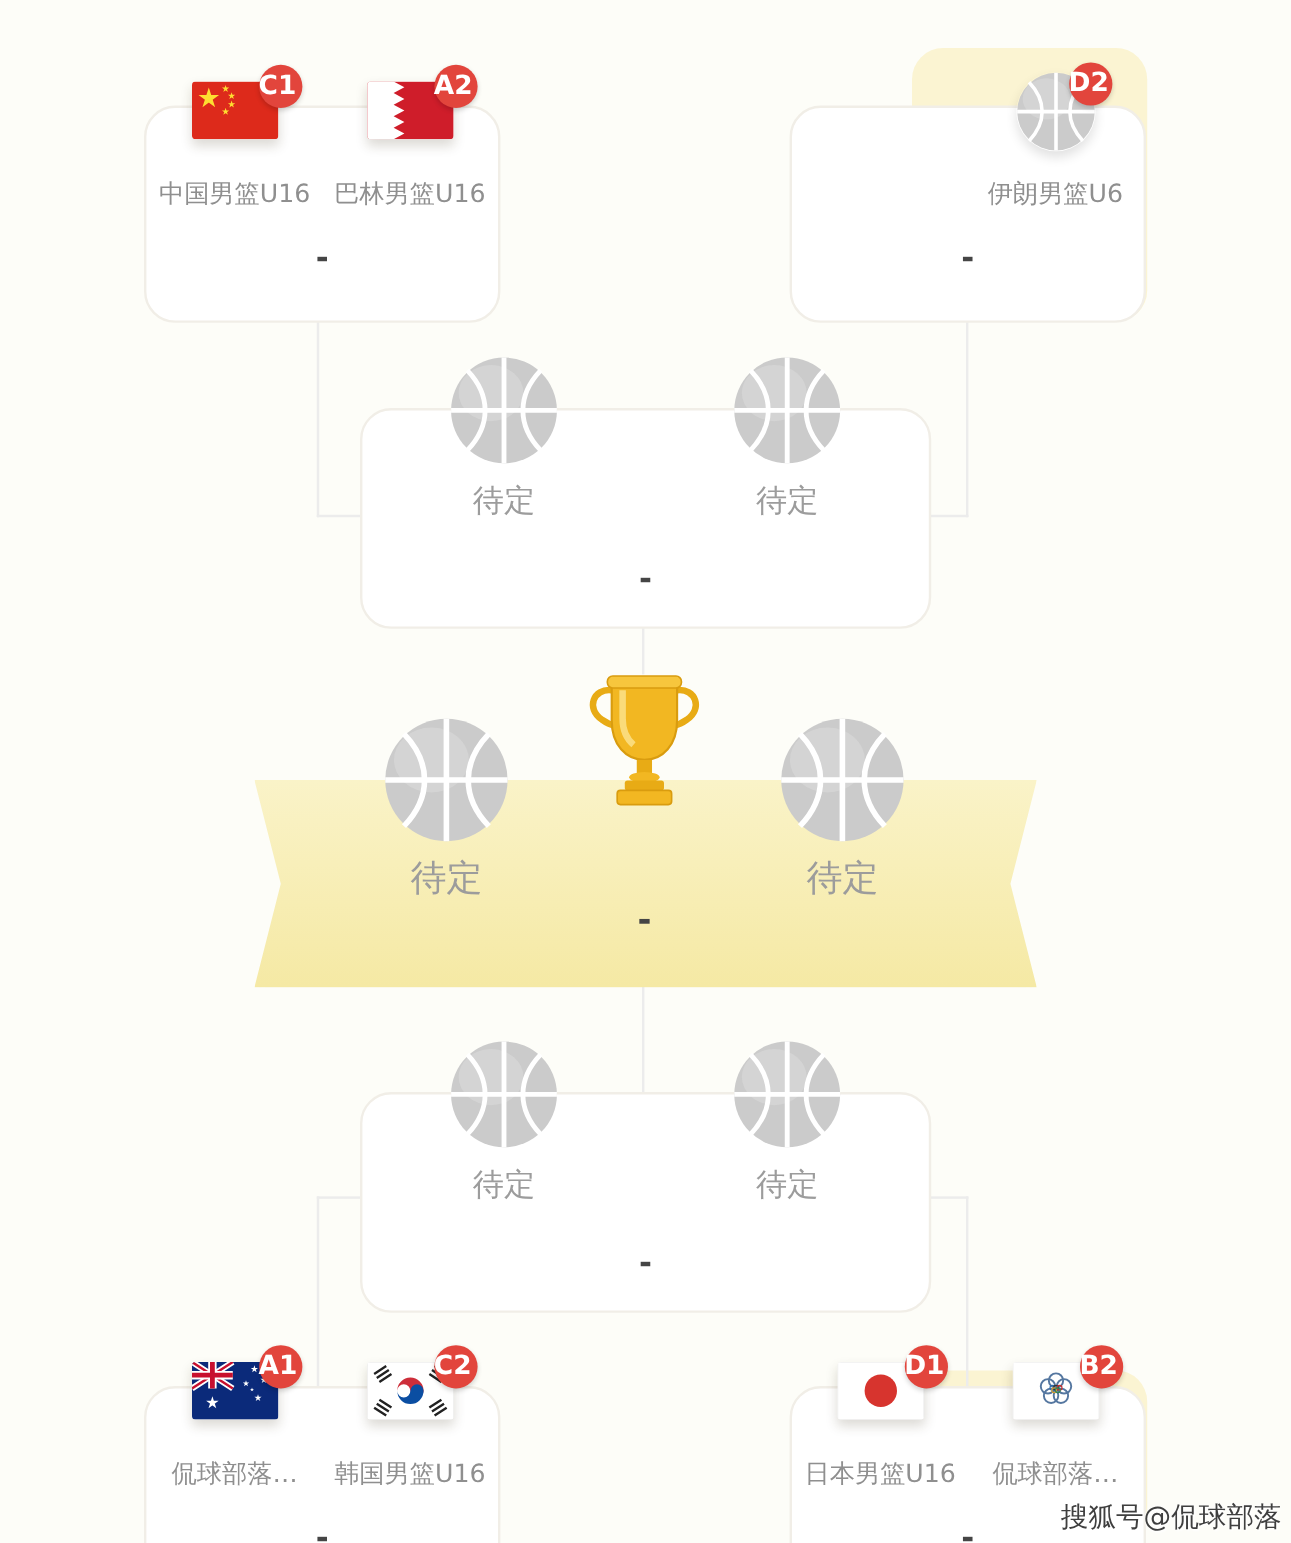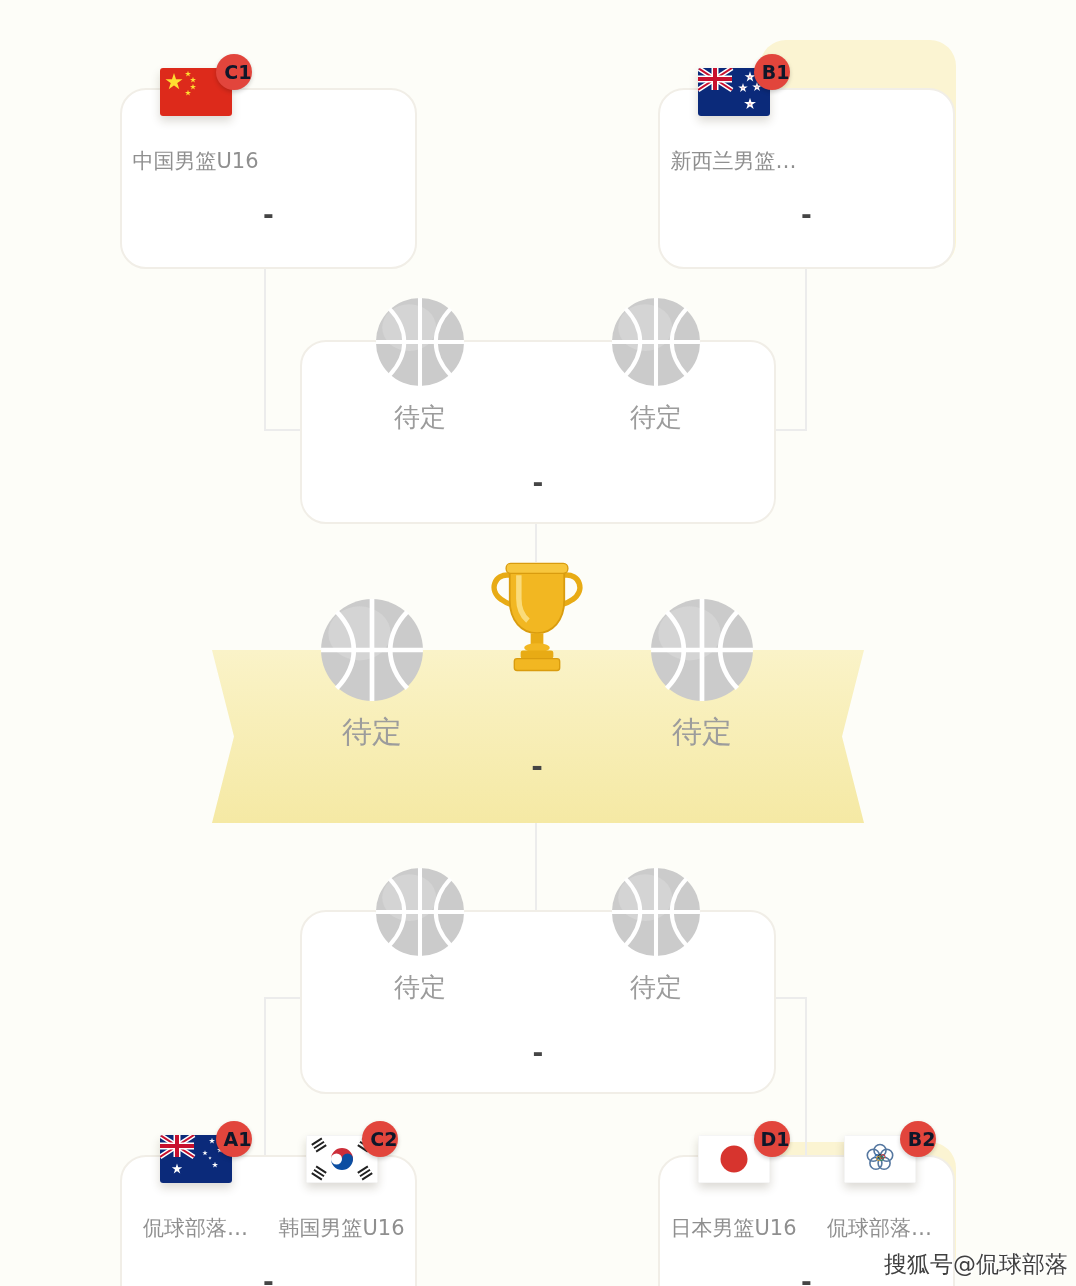--- a/index.html
+++ b/index.html
@@ -10,22 +10,22 @@
   .card{position:absolute;background:#fff;border:2px solid #f1eee7;border-radius:26px;z-index:2;}
   .qf{width:293px;height:177px;}
   .sf{width:472px;height:180px;}
   .team{position:absolute;top:0;height:100%;width:147px;}
   .t1{left:0}.t2{right:0}
   .flagwrap{position:absolute;left:50%;top:-22px;transform:translateX(-50%);}
   .flag{display:block;border-radius:3px;box-shadow:0 5px 10px rgba(60,50,20,.18);}
   .ballslot{top:-30px;}
   .ball-flag{display:block;width:66px;height:66px;border-radius:50%;box-shadow:0 5px 10px rgba(0,0,0,.12);}
   .badge{position:absolute;top:-14px;right:-20px;width:36px;height:36px;border-radius:50%;
-         background:#e2453c;color:#0f172a;font-weight:bold;font-size:19px;line-height:36px;
-         text-align:right;box-shadow:0 2px 4px rgba(0,0,0,.18);}
+         background:#e2453c;color:#ffffff;font-weight:bold;font-size:22px;line-height:36px;
+         text-align:left;box-shadow:0 2px 4px rgba(0,0,0,.18);}
   .ballslot .badge{top:-8px;right:-14px;}
   .team-name{position:absolute;top:57px;left:50%;transform:translateX(-50%);
              font-size:21px;color:#8f8f8f;white-space:nowrap;}
   .score{position:absolute;left:0;width:100%;text-align:center;font-weight:bold;
          color:#454545;font-size:26px;}
   .qf .score{top:110px;}
   .sf .score{top:126px;}
   .bbwrap{position:absolute;top:-45px;width:90px;height:90px;}
   .bbA{left:73px}.bbB{left:309px}
   .tbd{position:absolute;top:58px;width:90px;text-align:center;font-size:26px;color:#9c9c9c;}
@@ -74,45 +74,47 @@
             <path transform="translate(28,6) scale(3.2)" d="M0,-1 L0.588,0.809 L-0.951,-0.309 L0.951,-0.309 L-0.588,0.809 Z"></path>
             <path transform="translate(33,12) scale(3.2)" d="M0,-1 L0.588,0.809 L-0.951,-0.309 L0.951,-0.309 L-0.588,0.809 Z"></path>
             <path transform="translate(33,19) scale(3.2)" d="M0,-1 L0.588,0.809 L-0.951,-0.309 L0.951,-0.309 L-0.588,0.809 Z"></path>
             <path transform="translate(28,25) scale(3.2)" d="M0,-1 L0.588,0.809 L-0.951,-0.309 L0.951,-0.309 L-0.588,0.809 Z"></path>
           </g>
         </svg>
         <span class="badge">C1</span>
       </div>
       <div class="team-name">中国男篮U16</div>
     </div>
+    <div class="team t2">
+      <div class="flagwrap">
+        <svg class="flag" width="72" height="48" viewBox="0 0 72 48">
+          <rect width="72" height="48" fill="#cf1d2a"></rect>
+          <path d="M0,0 H22 L31,4.8 22,9.6 31,14.4 22,19.2 31,24 22,28.8 31,33.6 22,38.4 31,43.2 22,48 H0 Z" fill="#ffffff"></path>
+        </svg>
+        <span class="badge">A2</span>
+      </div>
+      <div class="team-name">巴林男篮U16</div>
+    </div>
     <div class="score">-</div>
   </div>
 
   <div class="card qf" style="left:658px;top:88px;">
-    <div class="team t1">
-      <div class="flagwrap">
-        <svg class="flag" width="72" height="48" viewBox="0 0 72 48">
-          <rect width="72" height="48" fill="#0b2a7a"></rect>
-          <g>
-            <rect width="34" height="22" fill="#0b2a7a"></rect>
-            <path d="M0,0 L34,22 M34,0 L0,22" stroke="#ffffff" stroke-width="5"></path>
-            <path d="M0,0 L34,22 M34,0 L0,22" stroke="#c8102e" stroke-width="2"></path>
-            <path d="M17,0 V22 M0,11 H34" stroke="#ffffff" stroke-width="7"></path>
-            <path d="M17,0 V22 M0,11 H34" stroke="#c8102e" stroke-width="4"></path>
-          </g>
-          <g fill="#c8102e" stroke="#ffffff" stroke-width="0.35">
-            <path transform="translate(52,9) scale(3.6)" d="M0,-1 L0.588,0.809 L-0.951,-0.309 L0.951,-0.309 L-0.588,0.809 Z"></path>
-            <path transform="translate(45,20) scale(3.2)" d="M0,-1 L0.588,0.809 L-0.951,-0.309 L0.951,-0.309 L-0.588,0.809 Z"></path>
-            <path transform="translate(59,19) scale(3.2)" d="M0,-1 L0.588,0.809 L-0.951,-0.309 L0.951,-0.309 L-0.588,0.809 Z"></path>
-            <path transform="translate(52,36) scale(4)" d="M0,-1 L0.588,0.809 L-0.951,-0.309 L0.951,-0.309 L-0.588,0.809 Z"></path>
-          </g>
-        </svg>
-        <span class="badge">B1</span>
-      </div>
-      <div class="team-name">新西兰男篮…</div>
+    <div class="team t2">
+      <div class="flagwrap ballslot">
+        <span class="bb ball-flag">
+            <svg viewBox="0 0 100 100">
+              <circle cx="50" cy="50" r="49" fill="#cbcbcb"></circle>
+              <ellipse cx="38" cy="34" rx="30" ry="26" fill="#d8d8d8" opacity="0.65"></ellipse>
+              <path d="M1,50 H99 M50,1 V99" stroke="#ffffff" stroke-width="4.5" fill="none"></path>
+              <path d="M16,13 C38,36 38,64 16,87 M84,13 C62,36 62,64 84,87" stroke="#ffffff" stroke-width="4.5" fill="none"></path>
+            </svg>
+          </span>
+        <span class="badge">D2</span>
+      </div>
+      <div class="team-name">伊朗男篮U6</div>
     </div>
     <div class="score">-</div>
   </div>
 
   <div class="card sf" style="left:300px;top:340px;">
     <span class="bb bbwrap bbA">
         <svg viewBox="0 0 100 100">
           <circle cx="50" cy="50" r="49" fill="#cbcbcb"></circle>
           <ellipse cx="38" cy="34" rx="30" ry="26" fill="#d8d8d8" opacity="0.65"></ellipse>
           <path d="M1,50 H99 M50,1 V99" stroke="#ffffff" stroke-width="4.5" fill="none"></path>

